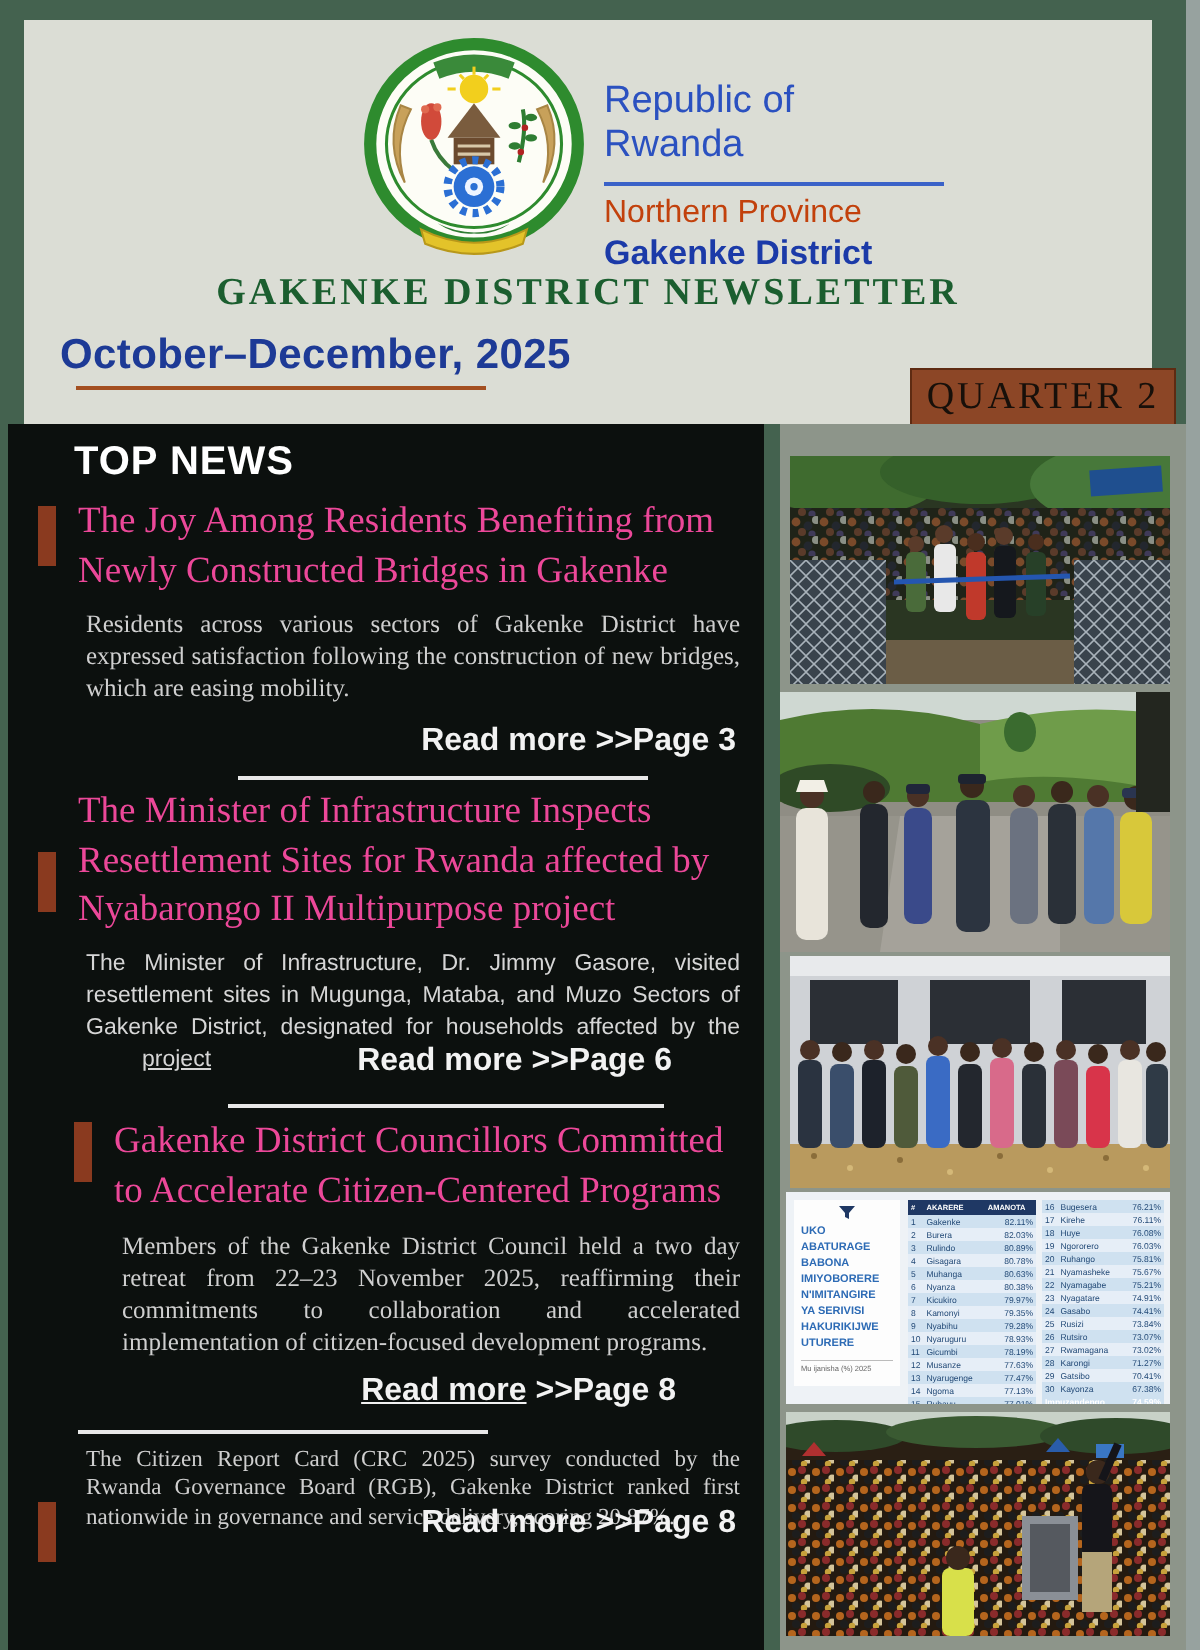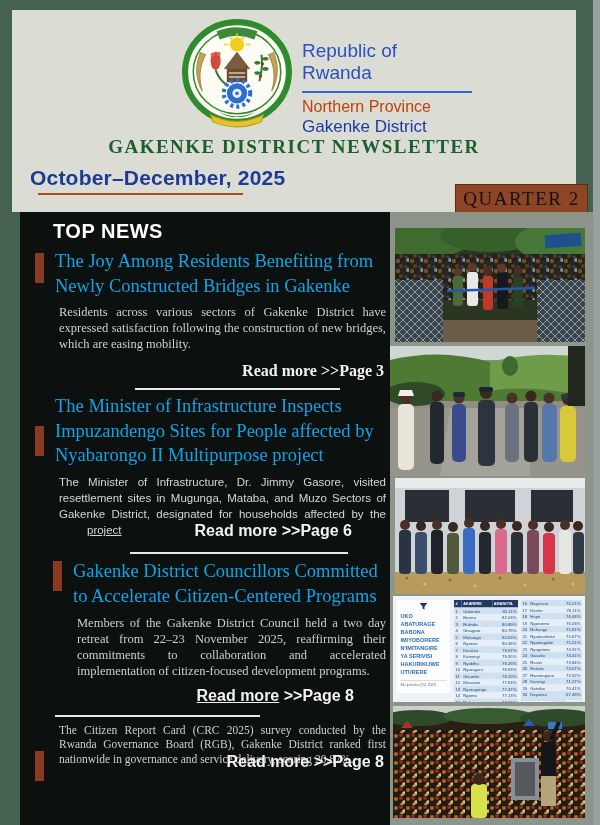--- a/index.html
+++ b/index.html
@@ -7,39 +7,39 @@
   .canvas{position:relative;width:600px;height:825px;background:#44624f;overflow:hidden;
           font-family:"Liberation Sans",sans-serif;}
   .gray-edge{position:absolute;right:0;top:0;width:7px;height:825px;background:#97a29f;}
 
   
   .header{position:absolute;left:12px;top:10px;width:564px;height:202px;background:#dbddd5;}
   .logo{position:absolute;left:168px;top:6px;width:114px;height:114px;}
   .brand-text{position:absolute;left:290px;top:30px;}
   .country{font-size:19px;color:#2b51c0;padding-bottom:7px;border-bottom:2px solid #3a62c8;width:170px;}
   .province{font-size:16px;color:#c2410c;margin-top:5px;}
-  .district{font-size:17px;color:#1b3aa8;font-weight:normal;margin-top:1px;}
+  .district{font-size:17px;color:#1b3aa8;font-weight:bold;margin-top:1px;}
   .nl-title{position:absolute;left:0;top:126px;width:100%;text-align:center;
             font-family:"Liberation Serif",serif;font-weight:bold;font-size:19px;
             color:#1b5e2f;letter-spacing:1.5px;}
   .date-wrap{position:absolute;left:18px;top:156px;}
   .date{font-size:21px;font-weight:bold;color:#1d3a96;letter-spacing:.2px;}
   .date-underline{width:205px;height:2px;background:#a34f21;margin:3px 0 0 8px;}
   .quarter{position:absolute;left:443px;top:174px;width:133px;height:29px;background:#8c4626;
            border:1px solid #5e2b12;display:flex;align-items:center;justify-content:center;
            font-family:"Liberation Serif",serif;font-size:19px;color:#17100a;letter-spacing:1.5px;}
 
   
-  .news-panel{position:absolute;left:20px;top:212px;width:378px;height:613px;background:#0c100e;
+  .news-panel{position:absolute;left:4px;top:212px;width:378px;height:613px;background:#0c100e;
               padding:6px 12px 0 33px;color:#e6e6e6;}
   .topnews{font-size:20px;font-weight:bold;color:#fff;letter-spacing:.5px;margin:2px 0 6px 0;}
   .article{position:relative;margin-left:2px;}
   .bar{position:absolute;left:-20px;width:9px;height:30px;background:#8a3a1f;}
   .a-title{font-family:"Liberation Serif",serif;font-weight:normal;font-size:18.5px;
-           line-height:1.33;color:#0ea5e9;margin:0;}
+           line-height:1.33;color:#ec4899;margin:0;}
   .a-sum{font-family:"Liberation Serif",serif;font-size:12.5px;line-height:1.28;color:#cfcfcf;
          margin:6px 0 0 4px;text-align:justify;max-width:346px;}
   .a-sum.sans{font-family:"Liberation Sans",sans-serif;font-size:11.5px;line-height:1.4;color:#d6d6d6;}
   .readmore{font-size:16px;font-weight:bold;color:#f2f2f2;text-align:right;margin-top:4px;cursor:pointer;}
   .readmore .u{text-decoration:underline;}
   .underlined{text-decoration:underline;padding-left:28px;}
   .sep{height:2px;background:#e8e8e8;}
 
   
   .photo-col{position:absolute;left:390px;top:212px;width:203px;height:613px;background:#8d958a;}
@@ -119,29 +119,29 @@
     <div class="quarter">QUARTER 2</div>
   </div>
 
   <div class="news-panel">
     <div class="topnews">TOP NEWS</div>
 
     <div class="article" style="margin-top:4px;">
       <div class="bar" style="top:4px;"></div>
       <h3 class="a-title">The Joy Among Residents Benefiting from Newly Constructed Bridges in Gakenke</h3>
       <p class="a-sum">Residents across various sectors of Gakenke District have expressed satisfaction following the construction of new bridges, which are easing mobility.</p>
-      <div class="readmore" style="margin-right:2px;margin-top:10px;font-family:Liberation Serif, serif;">
+      <div class="readmore" style="margin-right:2px;margin-top:10px;">
         <span>Read more</span> <span>&gt;&gt;Page 3</span>
       </div>
     </div>
     <div class="sep" style="margin:8px 0 0 82px;width:205px;"></div>
 
     <div class="article" style="margin-top:4px;">
       <div class="bar" style="top:32px;"></div>
-      <h3 class="a-title">The Minister of Infrastructure Inspects Impuzandengo Sites for People affected by Nyabarongo II Multipurpose project</h3>
+      <h3 class="a-title">The Minister of Infrastructure Inspects Resettlement Sites for Rwanda affected by Nyabarongo II Multipurpose project</h3>
       <p class="a-sum sans"><span>The Minister of Infrastructure, Dr. Jimmy Gasore, visited resettlement sites in Mugunga, Mataba, and Muzo Sectors of Gakenke District, designated for households affected by the </span><span class="underlined">project</span></p>
       <div class="readmore" style="margin-right:34px;margin-top:-16px;">
         <span>Read more</span> <span>&gt;&gt;Page 6</span>
       </div>
     </div>
     <div class="sep" style="margin:12px 0 0 77px;width:218px;"></div>
 
     <div class="article" style="margin-top:5px;margin-left:20px;">
       <div class="bar" style="top:2px;"></div>
       <h3 class="a-title">Gakenke District Councillors Committed to Accelerate Citizen-Centered Programs</h3>

